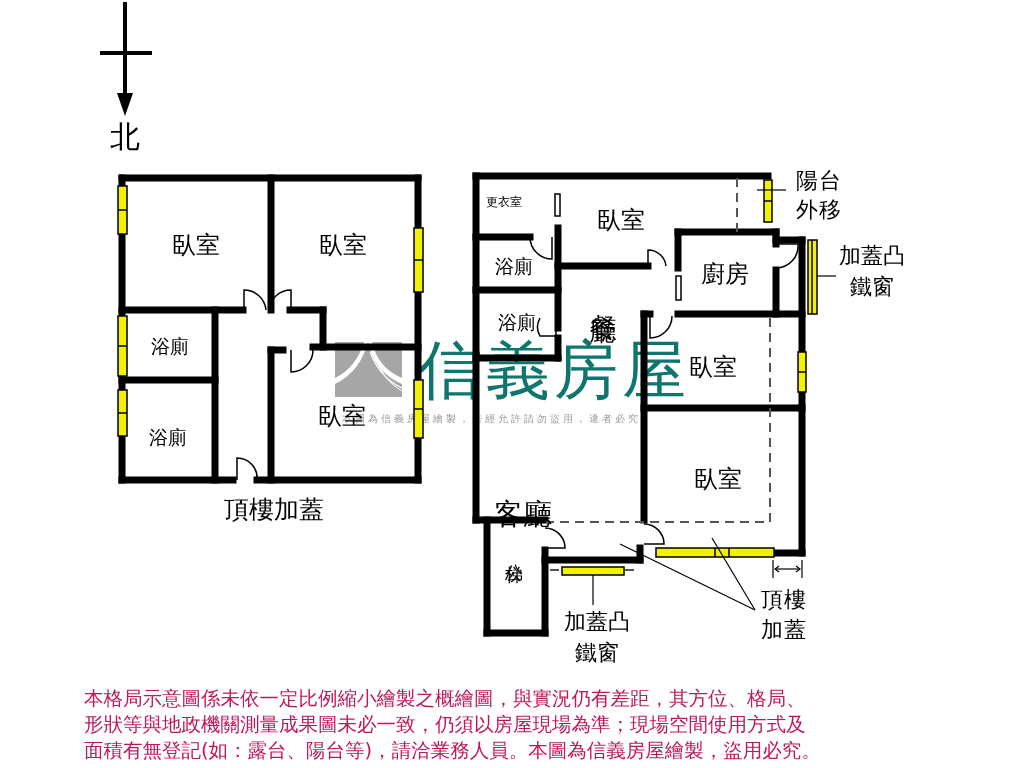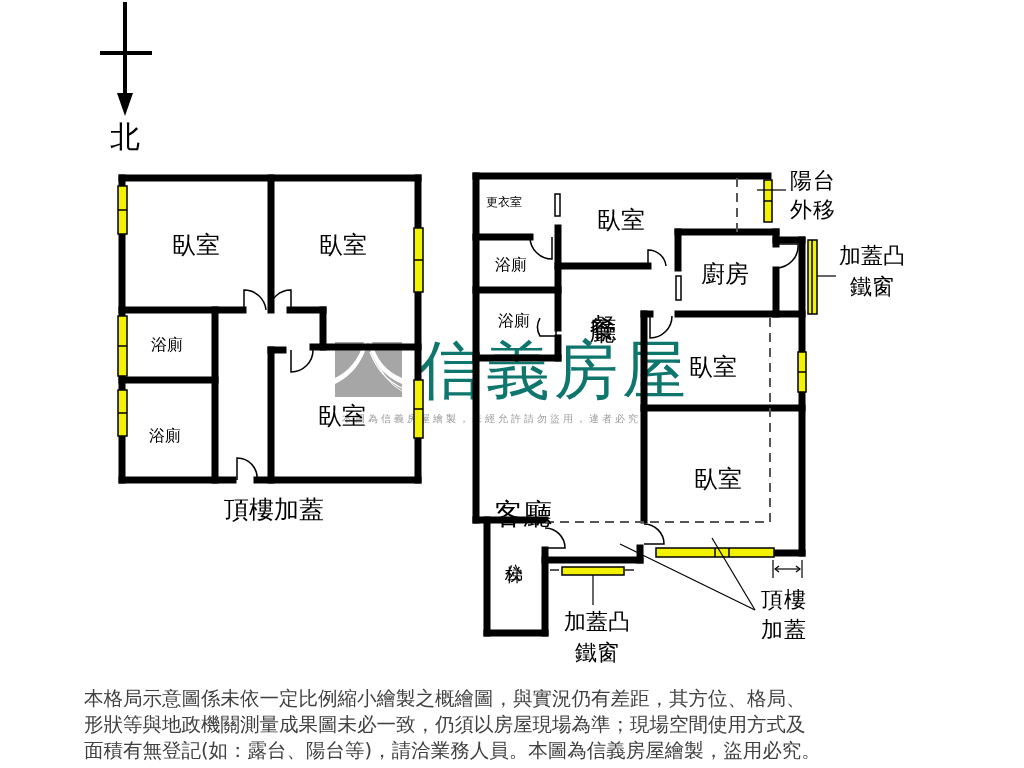--- a/index.html
+++ b/index.html
@@ -2,25 +2,25 @@
 <html><head>
 <meta charset="utf-8">
 <style>
   html,body{margin:0;padding:0;background:#fff;}
   body{width:1024px;height:768px;position:relative;overflow:hidden;font-family:"DejaVu Sans",sans-serif;color:#000;}
   .abs{position:absolute;}
   svg{position:absolute;left:0;top:0;}
   .lbl{position:absolute;white-space:nowrap;line-height:1;color:#000;font-family:"DejaVu Sans",sans-serif;}
   .big{font-size:24px;}
   .med{font-size:22px;}
-  .xs{font-size:16px;}
+  .xs{font-size:19px;}
   .vert{writing-mode:vertical-rl;letter-spacing:2px;}
   .wm-text{position:absolute;font-size:64px;color:#0f766e;letter-spacing:4px;white-space:nowrap;line-height:1;font-family:"DejaVu Sans",sans-serif;}
   .wm-sub{position:absolute;font-size:10px;color:#9a9a9a;letter-spacing:3px;white-space:nowrap;line-height:1;font-family:"DejaVu Sans",sans-serif;}
-  .notice{position:absolute;left:84px;top:686px;width:880px;font-size:19.5px;line-height:26px;color:#404040;font-family:"DejaVu Sans",sans-serif;}
+  .notice{position:absolute;left:84px;top:686px;width:880px;font-size:19.5px;line-height:26px;color:#be185d;font-family:"DejaVu Sans",sans-serif;}
   .notice div{white-space:nowrap;}
 </style>
 </head>
 <body>
 
 <div class="abs" style="left:0;top:0;width:1024px;height:768px;">
   <svg width="1024" height="768">
     <rect x="335" y="342" width="67" height="55" fill="#a6a6a6"></rect>
     <path d="M368 342 Q360 372 335 384 L335 378 Q356 368 364 342 Z" fill="#fff"></path>
     <path d="M368 342 Q374 372 402 384 L402 378 Q378 368 372 342 Z" fill="#fff"></path>
@@ -182,21 +182,21 @@
 <div class="lbl big" style="left:597px;top:208px;">臥室</div>
 <div class="lbl xs" style="left:495px;top:257px;">浴廁</div>
 <div class="lbl xs" style="left:498px;top:313px;">浴廁</div>
 <div class="lbl big vert" style="left:590px;top:292px;font-size:27px;">餐廳</div>
 <div class="lbl big" style="left:701px;top:262px;">廚房</div>
 <div class="lbl big" style="left:689px;top:355px;">臥室</div>
 <div class="lbl" style="left:494px;top:452px;font-size:29px;margin-top:48px;">客廳</div>
 <div class="lbl big" style="left:694px;top:467px;">臥室</div>
 <div class="lbl vert" style="left:505px;top:549px;font-size:18px;">公梯</div>
 
-<div class="lbl med" style="left:790px;top:166px;width:52px;white-space:normal;line-height:29px;letter-spacing:1px;"><span>陽台外移</span></div>
+<div class="lbl med" style="left:790px;top:166px;width:52px;white-space:normal;line-height:29px;letter-spacing:1px;text-align:right;"><span>陽台外移</span></div>
 <div class="lbl med" style="left:830px;top:240px;width:84px;white-space:normal;line-height:31px;text-align:center;"><span>加蓋凸鐵窗</span></div>
 <div class="lbl med" style="left:555px;top:606px;width:84px;white-space:normal;line-height:31px;text-align:center;"><span>加蓋凸鐵窗</span></div>
 <div class="lbl med" style="left:761px;top:585px;width:56px;white-space:normal;line-height:30px;letter-spacing:1px;"><span>頂樓加蓋</span></div>
 
 <div class="notice">
   <div>本格局示意圖係未依一定比例縮小繪製之概繪圖，與實況仍有差距，其方位、格局、</div>
   <div>形狀等與地政機關測量成果圖未必一致，仍須以房屋現場為準；現場空間使用方式及</div>
   <div>面積有無登記(如：露台、陽台等)，請洽業務人員。本圖為信義房屋繪製，盜用必究。</div>
 </div>
 

